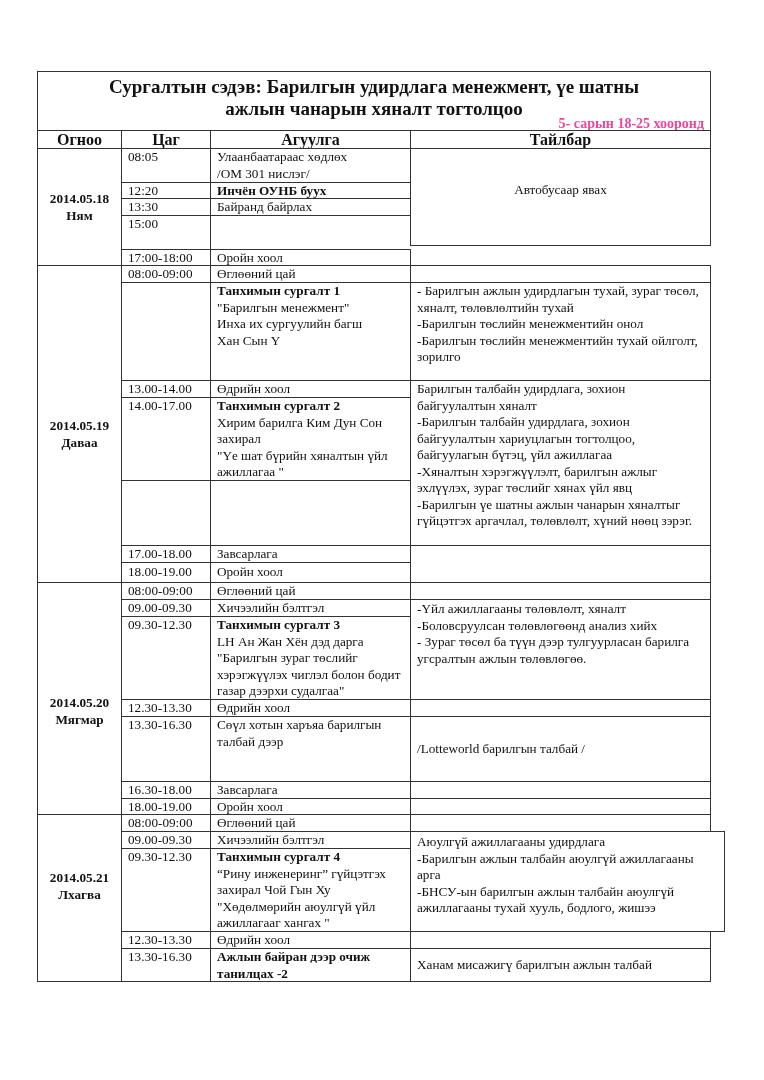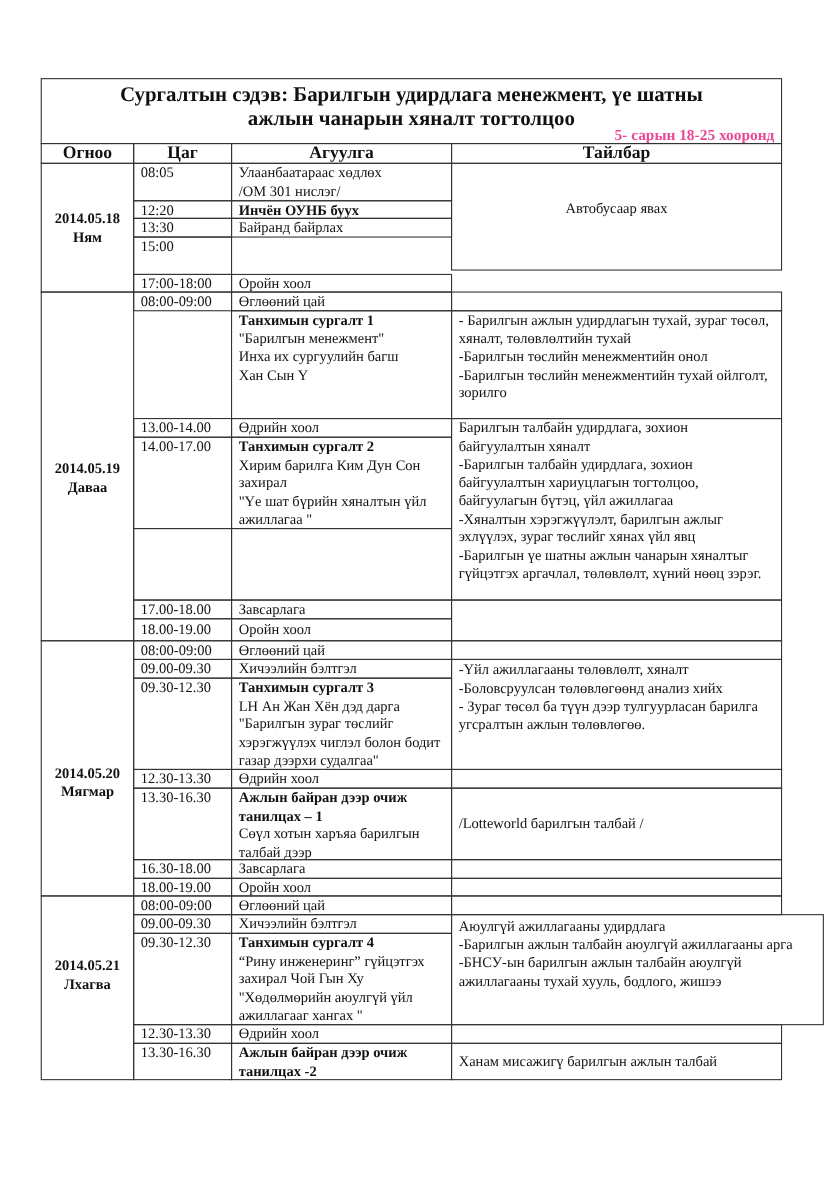--- a/index.html
+++ b/index.html
@@ -108,21 +108,20 @@
   <div class="cell" style="left:121px;top:616px;width:90px;height:84px;">09.30-12.30</div>
   <div class="cell" style="left:210px;top:616px;width:201px;height:84px;">
     <div class="b">Танхимын сургалт 3</div>
     <div class="pre">LH Ан Жан Хён дэд дарга
 "Барилгын зураг төслийг хэрэгжүүлэх чиглэл болон бодит газар дээрхи судалгаа"</div>
   </div>
   <div class="cell" style="left:121px;top:699px;width:90px;height:18px;line-height:16px;">12.30-13.30</div>
   <div class="cell" style="left:210px;top:699px;width:201px;height:18px;line-height:16px;">Өдрийн хоол</div>
   <div class="cell" style="left:121px;top:716px;width:90px;height:66px;">13.30-16.30</div>
   <div class="cell" style="left:210px;top:716px;width:201px;height:66px;">
-    <div class="b">Ажлын байран дээр очиж танилцах – 1</div>
     <div class="pre"> Сөүл хотын харъяа барилгын талбай дээр</div>
   </div>
   <div class="cell" style="left:121px;top:781px;width:90px;height:18px;line-height:16px;">16.30-18.00</div>
   <div class="cell" style="left:210px;top:781px;width:201px;height:18px;line-height:16px;">Завсарлага</div>
   <div class="cell" style="left:121px;top:798px;width:90px;height:17px;line-height:15px;">18.00-19.00</div>
   <div class="cell" style="left:210px;top:798px;width:201px;height:17px;line-height:15px;">Оройн хоол</div>
   <div class="cell" style="left:410px;top:582px;width:301px;height:18px;"></div>
   <div class="cell pre" style="left:410px;top:599px;width:301px;height:101px;padding-top:1px;">-Үйл ажиллагааны төлөвлөлт, хяналт
 -Боловсруулсан төлөвлөгөөнд анализ хийх
 - Зураг төсөл ба түүн дээр тулгуурласан барилга угсралтын ажлын төлөвлөгөө.</div>
@@ -147,19 +146,19 @@
     <div class="pre">“Рину инженеринг” гүйцэтгэх захирал Чой Гын Ху
 "Хөдөлмөрийн аюулгүй үйл ажиллагааг хангах "</div>
   </div>
   <div class="cell" style="left:121px;top:931px;width:90px;height:18px;line-height:16px;">12.30-13.30</div>
   <div class="cell" style="left:210px;top:931px;width:201px;height:18px;line-height:16px;">Өдрийн хоол</div>
   <div class="cell" style="left:121px;top:948px;width:90px;height:34px;">13.30-16.30</div>
   <div class="cell" style="left:210px;top:948px;width:201px;height:34px;">
     <div class="b">Ажлын байран дээр очиж танилцах -2</div>
   </div>
   <div class="cell" style="left:410px;top:814px;width:301px;height:18px;"></div>
-  <div class="cell pre" style="left:410px;top:831px;width:339px;height:101px;padding-top:2px;">Аюулгүй ажиллагааны удирдлага
+  <div class="cell pre" style="left:410px;top:831px;width:315px;height:101px;padding-top:2px;">Аюулгүй ажиллагааны удирдлага
 -Барилгын ажлын талбайн аюулгүй ажиллагааны арга
 -БНСУ-ын барилгын ажлын талбайн аюулгүй ажиллагааны тухай хууль, бодлого, жишээ</div>
   <div class="cell" style="left:410px;top:931px;width:301px;height:18px;"></div>
   <div class="cell vcenter" style="left:410px;top:948px;width:301px;height:34px;">Ханам мисажигү барилгын ажлын талбай</div>
 
 </div>
 
 </body></html>

